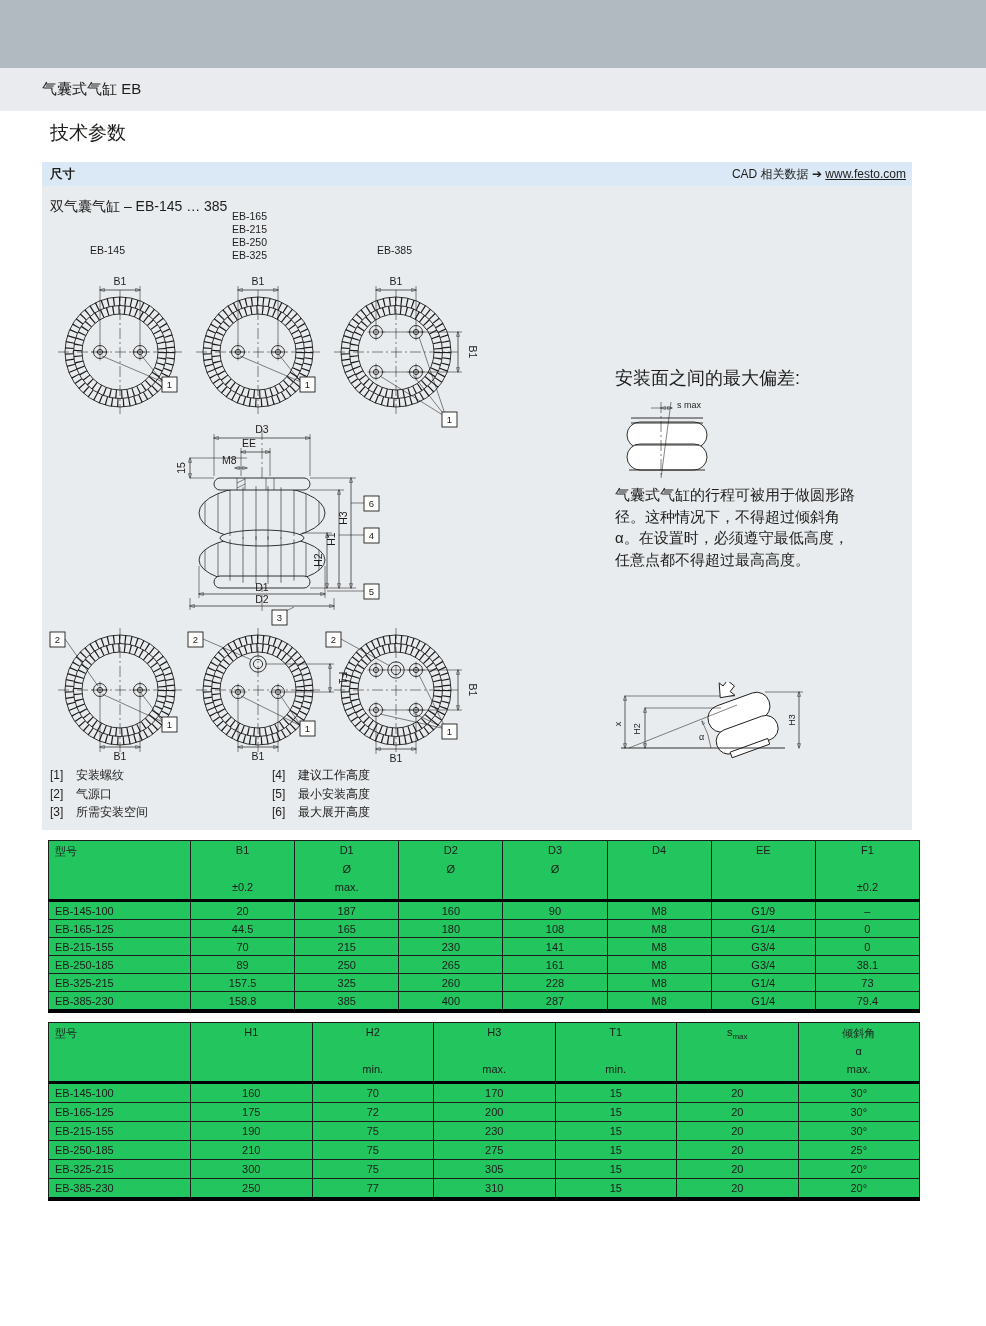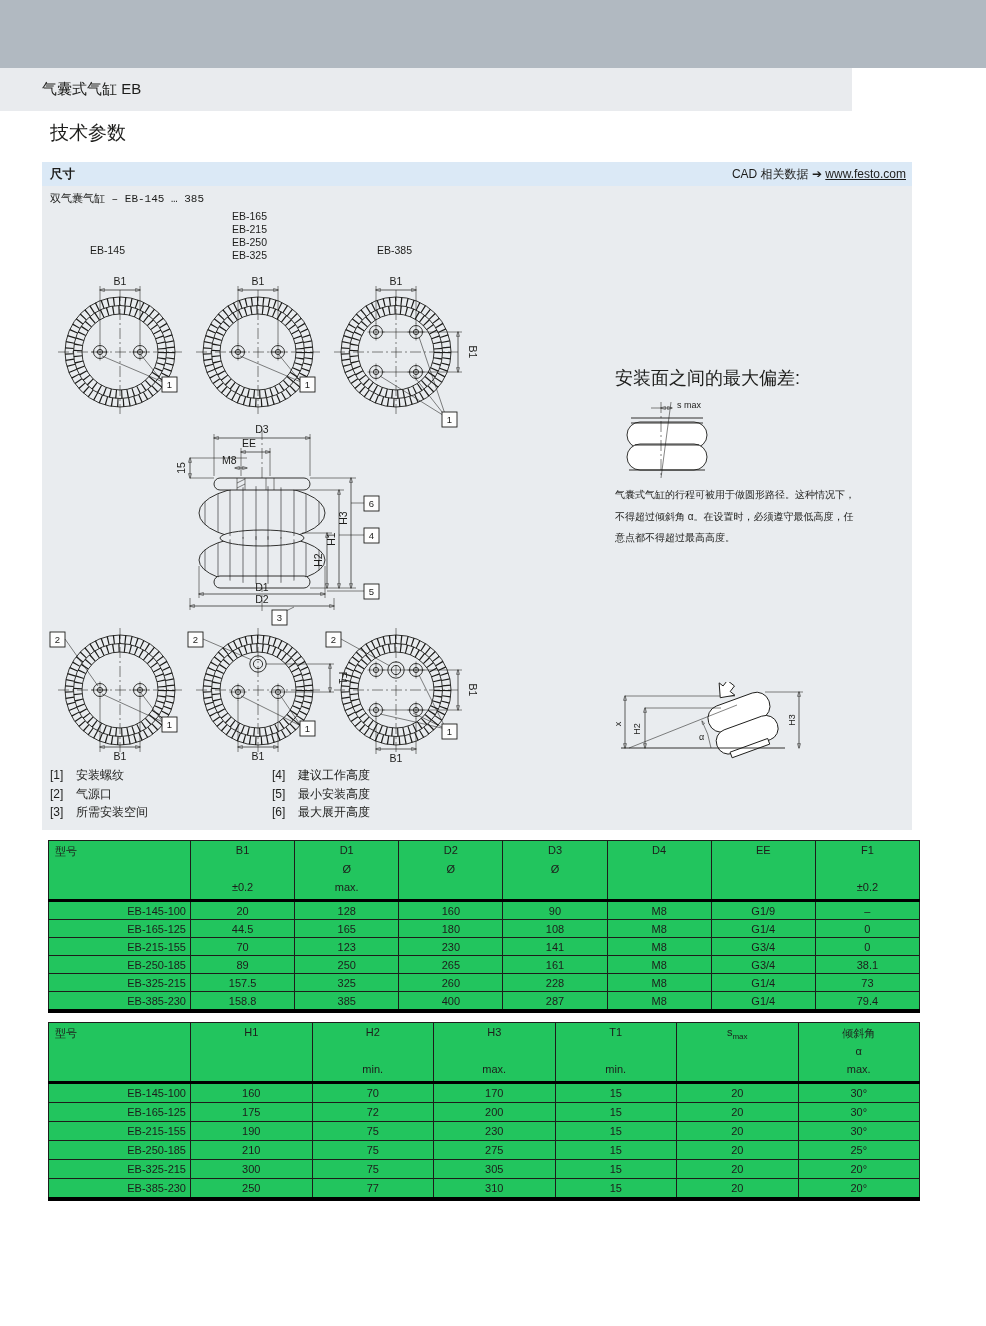--- a/index.html
+++ b/index.html
@@ -1,68 +1,68 @@
 <!DOCTYPE html>
 <html><head>
 <meta charset="utf-8">
 <style>
   html,body{margin:0;padding:0;background:#fff;}
   body{font-family:"Liberation Sans","DejaVu Sans",sans-serif;color:#1d1d1b;}
   #page{position:relative;width:986px;height:1326px;background:#fff;overflow:hidden;}
 
   .topbar{position:absolute;left:0;top:0;width:986px;height:68px;background:#b1b9c1;}
-  .titleband{position:absolute;left:0;top:68px;width:852px;height:43px;background:#e9ebee;
+  .titleband{position:absolute;left:0;top:68px;width:986px;height:43px;background:#e9ebee;
              display:flex;align-items:center;}
   .titleband .t{margin-left:42px;font-size:15px;}
   .section-title{position:absolute;left:50px;top:120px;font-size:19px;}
 
   .dim-bar{position:absolute;left:42px;top:162px;width:870px;height:24px;background:#dbe9f6;
            display:flex;align-items:center;justify-content:space-between;font-size:12px;}
   .dim-bar .l{margin-left:8px;font-weight:bold;font-size:12.5px;text-align:right;}
   .dim-bar .r{margin-right:6px;}
   .dim-bar a{color:#1d1d1b;text-decoration:underline;cursor:pointer;text-align:right;}
 
   .drawing-panel{position:absolute;left:42px;top:186px;width:870px;height:644px;background:#e9ecef;}
-  .subtitle{position:absolute;left:8px;top:5px;font-size:11px;font-family:Liberation Mono, monospace;}
+  .subtitle{position:absolute;left:8px;top:12px;font-size:14px;}
   .draw{position:absolute;}
 
   .draw line,.draw circle,.draw ellipse,.draw rect,.draw path,.draw polyline{stroke:#1d1d1b;fill:none;stroke-width:.9;}
   .draw .hatch{stroke-width:8.5;stroke-dasharray:1.2 4.6;}
   .draw .cl{stroke-width:.55;stroke-dasharray:11 3 2 3;}
   .draw .ext{stroke-width:.55;}
   .draw .dim{stroke-width:.7;}
   .draw .rib{stroke-width:.6;}
   .draw text{stroke:none;fill:#1d1d1b;font-size:10.5px;}
   .draw .co{fill:#fdfdfd;}
   .draw .cot{font-size:9.5px;}
   .draw .bgf{fill:#e9ecef;}
   .draw .wh{fill:#fff;}
   .draw .sm{font-size:9px;}
 
   .side-title{position:absolute;left:573px;top:180px;font-size:18px;}
-  .side-par{position:absolute;left:573px;top:298px;width:242px;font-size:10px;line-height:21.5px;}
+  .side-par{position:absolute;left:573px;top:298px;width:242px;font-size:15px;line-height:21.5px;}
 
   .legend{position:absolute;top:580px;font-size:12px;line-height:18.5px;}
   .legend.c1{left:8px;}
   .legend.c2{left:230px;}
   .legend .row{display:flex;}
   .legend .k{width:26px;}
 
   .spec-table{position:absolute;border-collapse:collapse;table-layout:fixed;width:872px;
               font-size:11px;background:#22c55e;border-bottom:4px solid #000;}
   #table1{left:48px;top:840px;}
   #table2{left:48px;top:1022px;}
   .spec-table th,.spec-table td{border-left:1px solid #1d1d1b;border-right:1px solid #1d1d1b;
               font-weight:normal;padding:0 4px;}
   .spec-table thead th{border-top:1px solid #1d1d1b;border-bottom:3px solid #000;
               vertical-align:top;text-align:center;padding-top:3px;height:55px;}
   .spec-table thead th.model-col{text-align:left;padding-left:6px;}
   .spec-table td{border-top:1px solid #1d1d1b;text-align:center;height:17px;}
   #table2 td{height:18px;}
-  .spec-table td.model-col{text-align:right;padding-left:6px;}
+  .spec-table td.model-col{text-align:left;padding-left:6px;}
   .hl2,.hl3{height:18px;}
   .hl1{height:19px;}
   sub{font-size:8px;}
 </style>
 </head>
 <body>
 
 <div id="page">
 
   <div class="topbar"></div>
@@ -445,41 +445,41 @@
             <div class="hl1">F1</div>
             <div class="hl2"></div>
             <div class="hl3">±0.2</div>
           </th>
       </tr>
     </thead>
     <tbody>
         <tr>
           <td class="model-col">EB-145-100</td>
           <td>20</td>
-          <td>128</td>
+          <td>187</td>
           <td>160</td>
           <td>90</td>
           <td>M8</td>
           <td>G1/9</td>
           <td>–</td>
         </tr>
         <tr>
           <td class="model-col">EB-165-125</td>
           <td>44.5</td>
           <td>165</td>
           <td>180</td>
           <td>108</td>
           <td>M8</td>
           <td>G1/4</td>
           <td>0</td>
         </tr>
         <tr>
           <td class="model-col">EB-215-155</td>
           <td>70</td>
-          <td>123</td>
+          <td>215</td>
           <td>230</td>
           <td>141</td>
           <td>M8</td>
           <td>G3/4</td>
           <td>0</td>
         </tr>
         <tr>
           <td class="model-col">EB-250-185</td>
           <td>89</td>
           <td>250</td>

